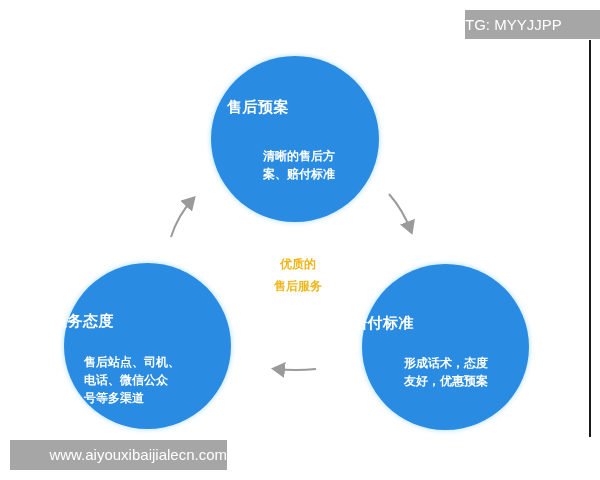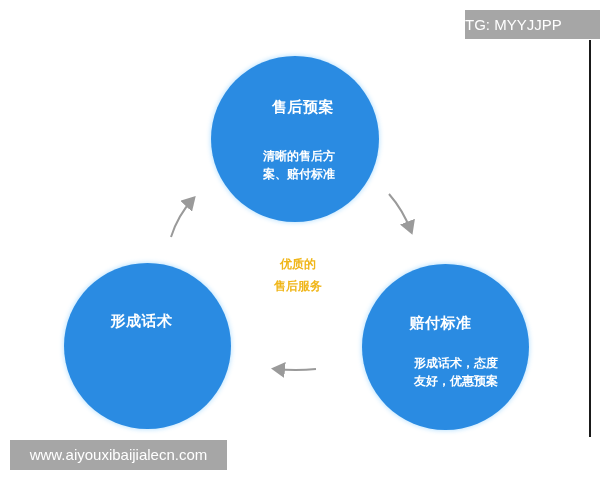--- a/index.html
+++ b/index.html
@@ -8,68 +8,71 @@
       background: #ffffff;
       font-family: "DejaVu Sans", sans-serif;
     }
     .circle {
       position: absolute; border-radius: 50%;
       background: #2a8be2;
       box-shadow: 0 0 4px 1px rgba(120, 200, 255, 0.45);
       color: #ffffff;
     }
     .circle .title {
-      position: absolute; left: 0; right: 0; text-align: center;
+      position: absolute; left: 0; right: 0; 
       font-size: 15px; font-weight: bold; letter-spacing: 0.5px;
     }
     .circle .desc {
       position: absolute; font-size: 12px; font-weight: bold; line-height: 18px;
       white-space: pre-line;
     }
     #c-top { left: 211px; top: 56px; width: 168px; height: 166px; }
     #c-top .title { top: 42px; left: 16px; }
     #c-top .desc { top: 91px; left: 52px; width: 100px; }
     #c-left { left: 64px; top: 263px; width: 167px; height: 166px; }
     #c-left .title { top: 49px; left: -12px; }
     #c-left .desc { top: 90px; left: 20px; width: 130px; }
     #c-right { left: 362px; top: 264px; width: 167px; height: 166px; }
     #c-right .title { top: 50px; left: -10px; }
-    #c-right .desc { top: 90px; left: 52px; width: 120px; }
+    #c-right .desc { top: 90px; left: 42px; width: 120px; }
     .center-text {
       position: absolute; left: 240px; top: 253px; width: 116px;
       text-align: center; color: #f0b619; font-weight: bold; font-size: 12px;
       line-height: 22px; white-space: pre-line;
     }
     .arrow { position: absolute; left: 0; top: 0; }
     .badge {
       position: absolute; background: #a6a6a6; color: #ffffff;
       font-family: "Liberation Sans", sans-serif; font-size: 15px;
     }
     #tg-badge { left: 465px; top: 10px; width: 142px; height: 29px; line-height: 29px; text-align: left; }
-    #url-badge { left: 10px; top: 440px; width: 217px; height: 30px; line-height: 30px; text-align: center; font-size: 15px; }
+    #url-badge { left: 10px; top: 440px; width: 217px; height: 30px; line-height: 30px; text-align: right; font-size: 15px; }
     .vline { position: absolute; left: 589px; top: 40px; width: 2px; height: 397px; background: #1a1a1a; }
   </style>
 </head>
 <body>
 
 <div>
   <div id="c-top" class="circle">
     <div class="title">售后预案</div>
     <div class="desc">清晰的售后方
 案、赔付标准</div>
   </div>
 
   <div id="c-right" class="circle">
     <div class="title">赔付标准</div>
     <div class="desc">形成话术，态度
 友好，优惠预案</div>
   </div>
 
   <div id="c-left" class="circle">
-    <div class="title">形成话术</div>
+    <div class="title">服务态度</div>
+    <div class="desc">售后站点、司机、
+电话、微信公众
+号等多渠道</div>
   </div>
 
   <div class="center-text">优质的
 售后服务</div>
 
   <svg class="arrow" width="600" height="480">
     <defs>
       <marker id="ah" markerWidth="8" markerHeight="8" refX="5" refY="4" orient="auto">
         <path d="M0,0 L7,4 L0,8 Z" fill="#9a9a9a"></path>
       </marker>

